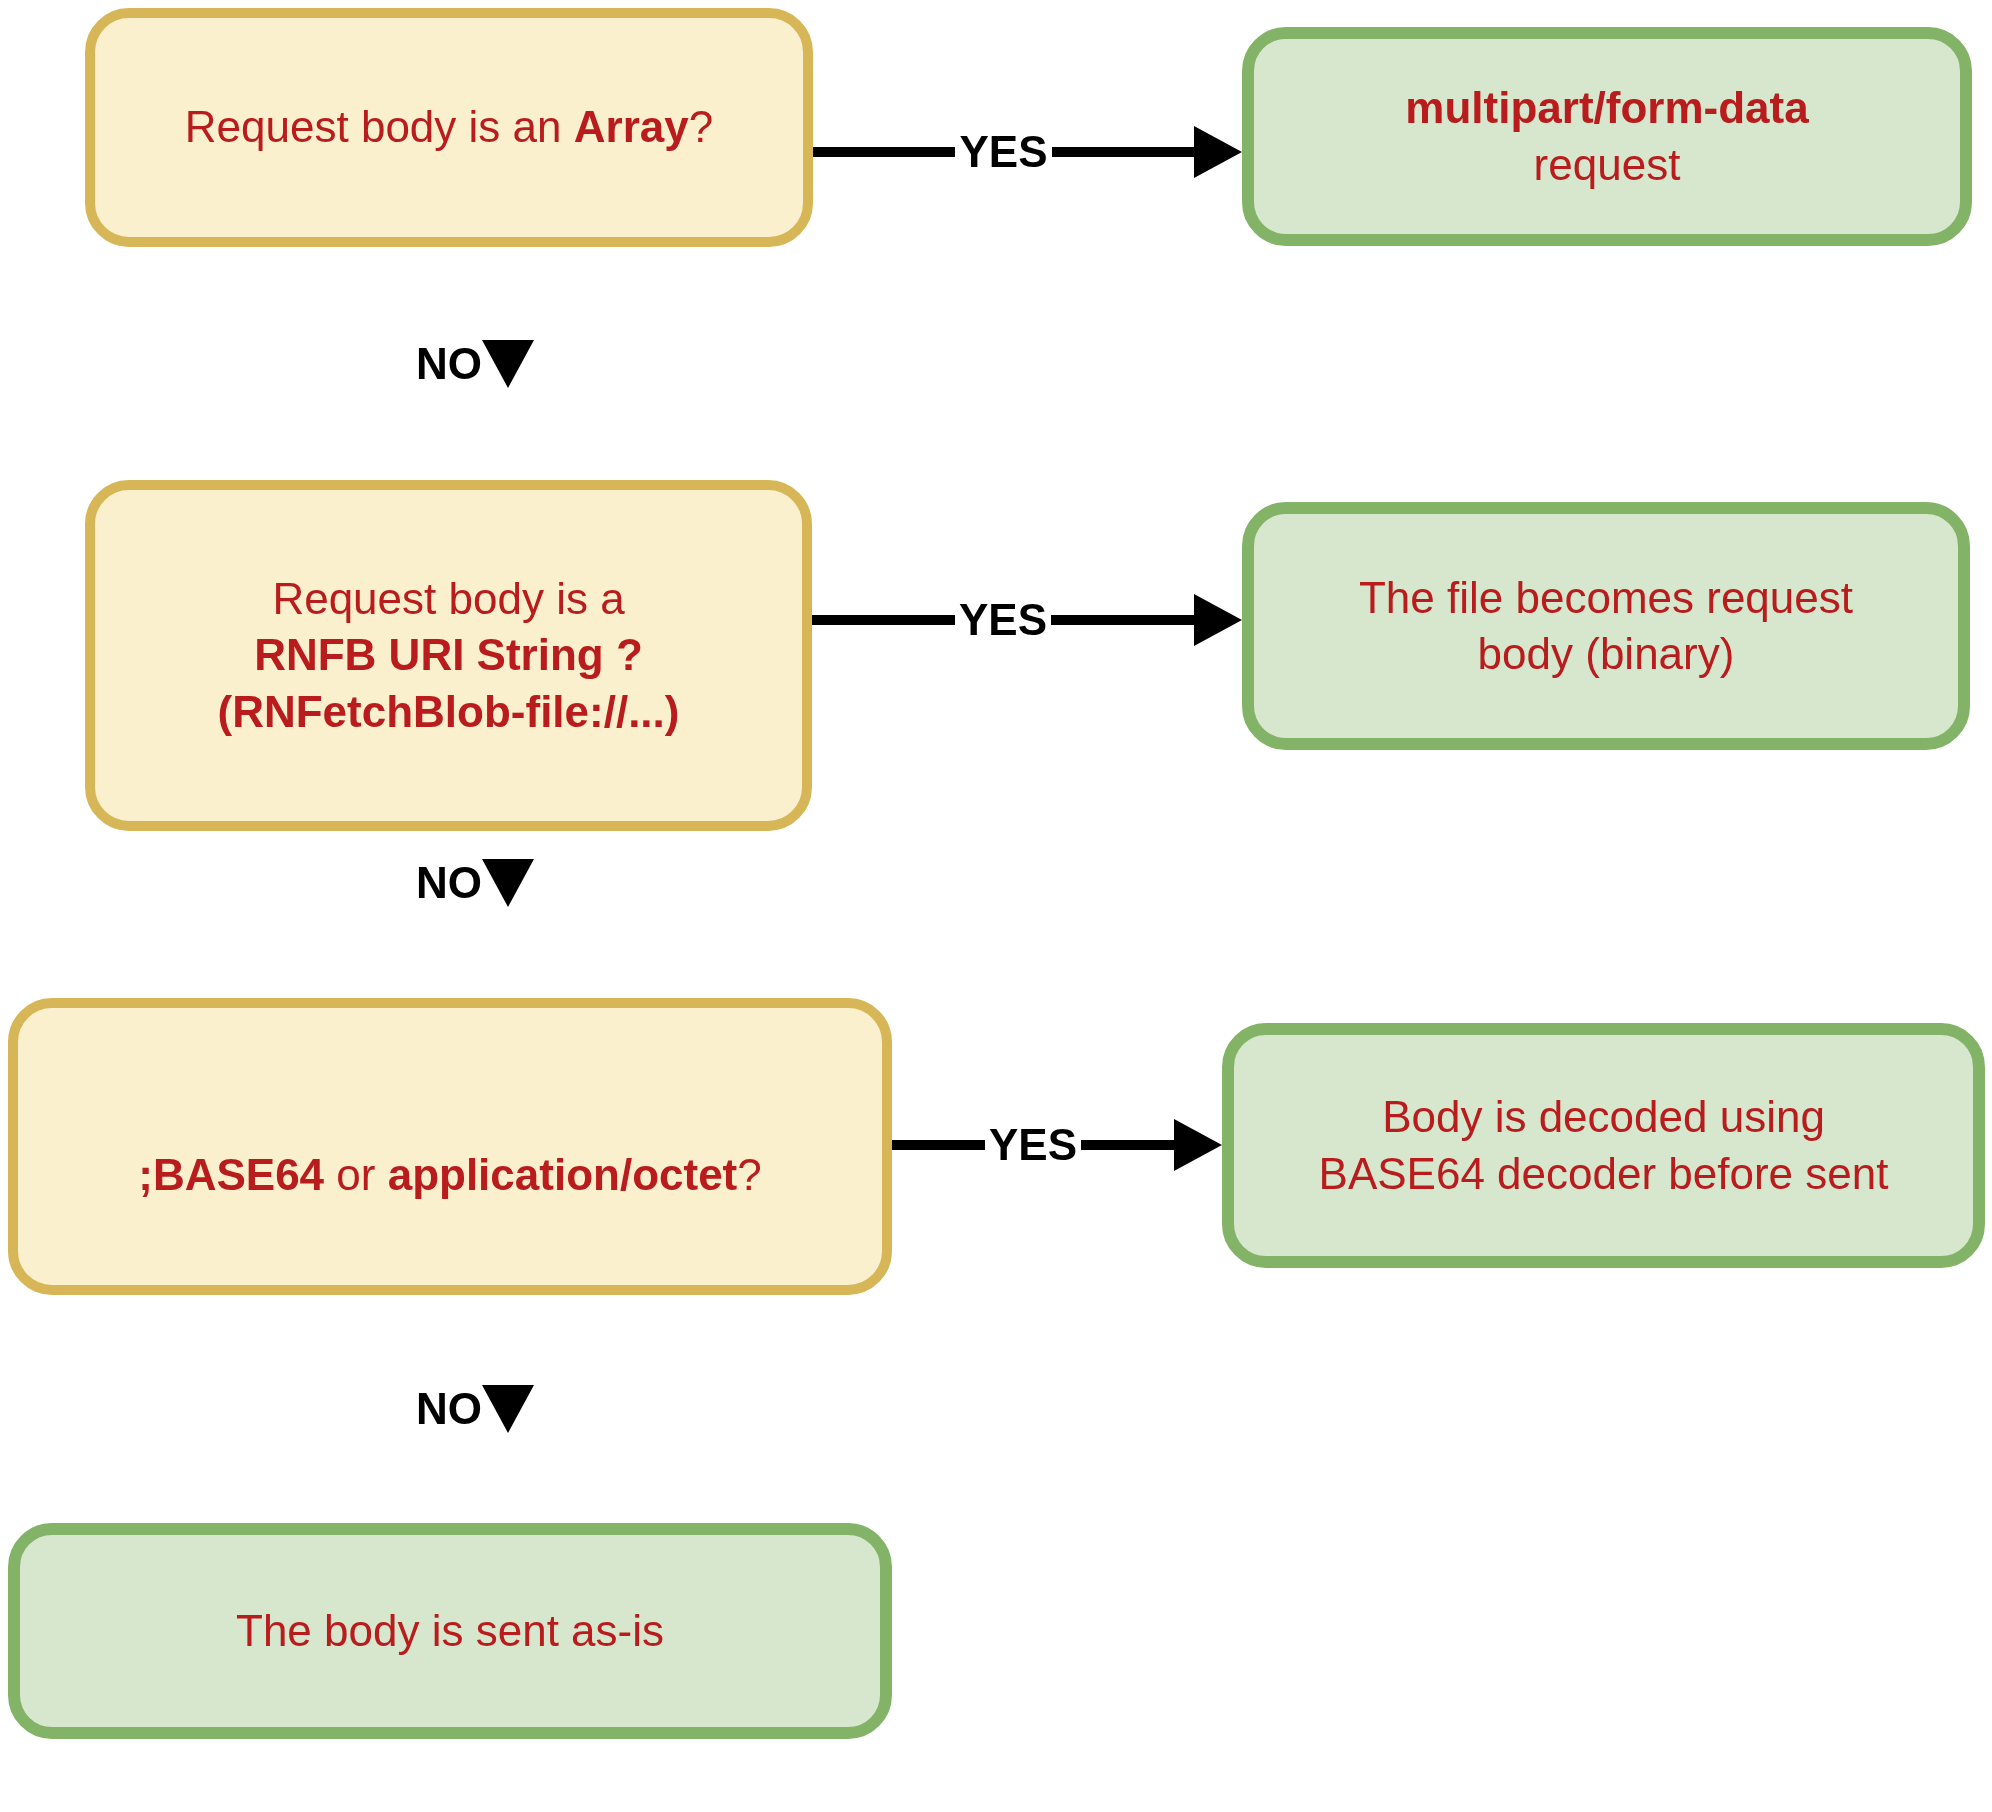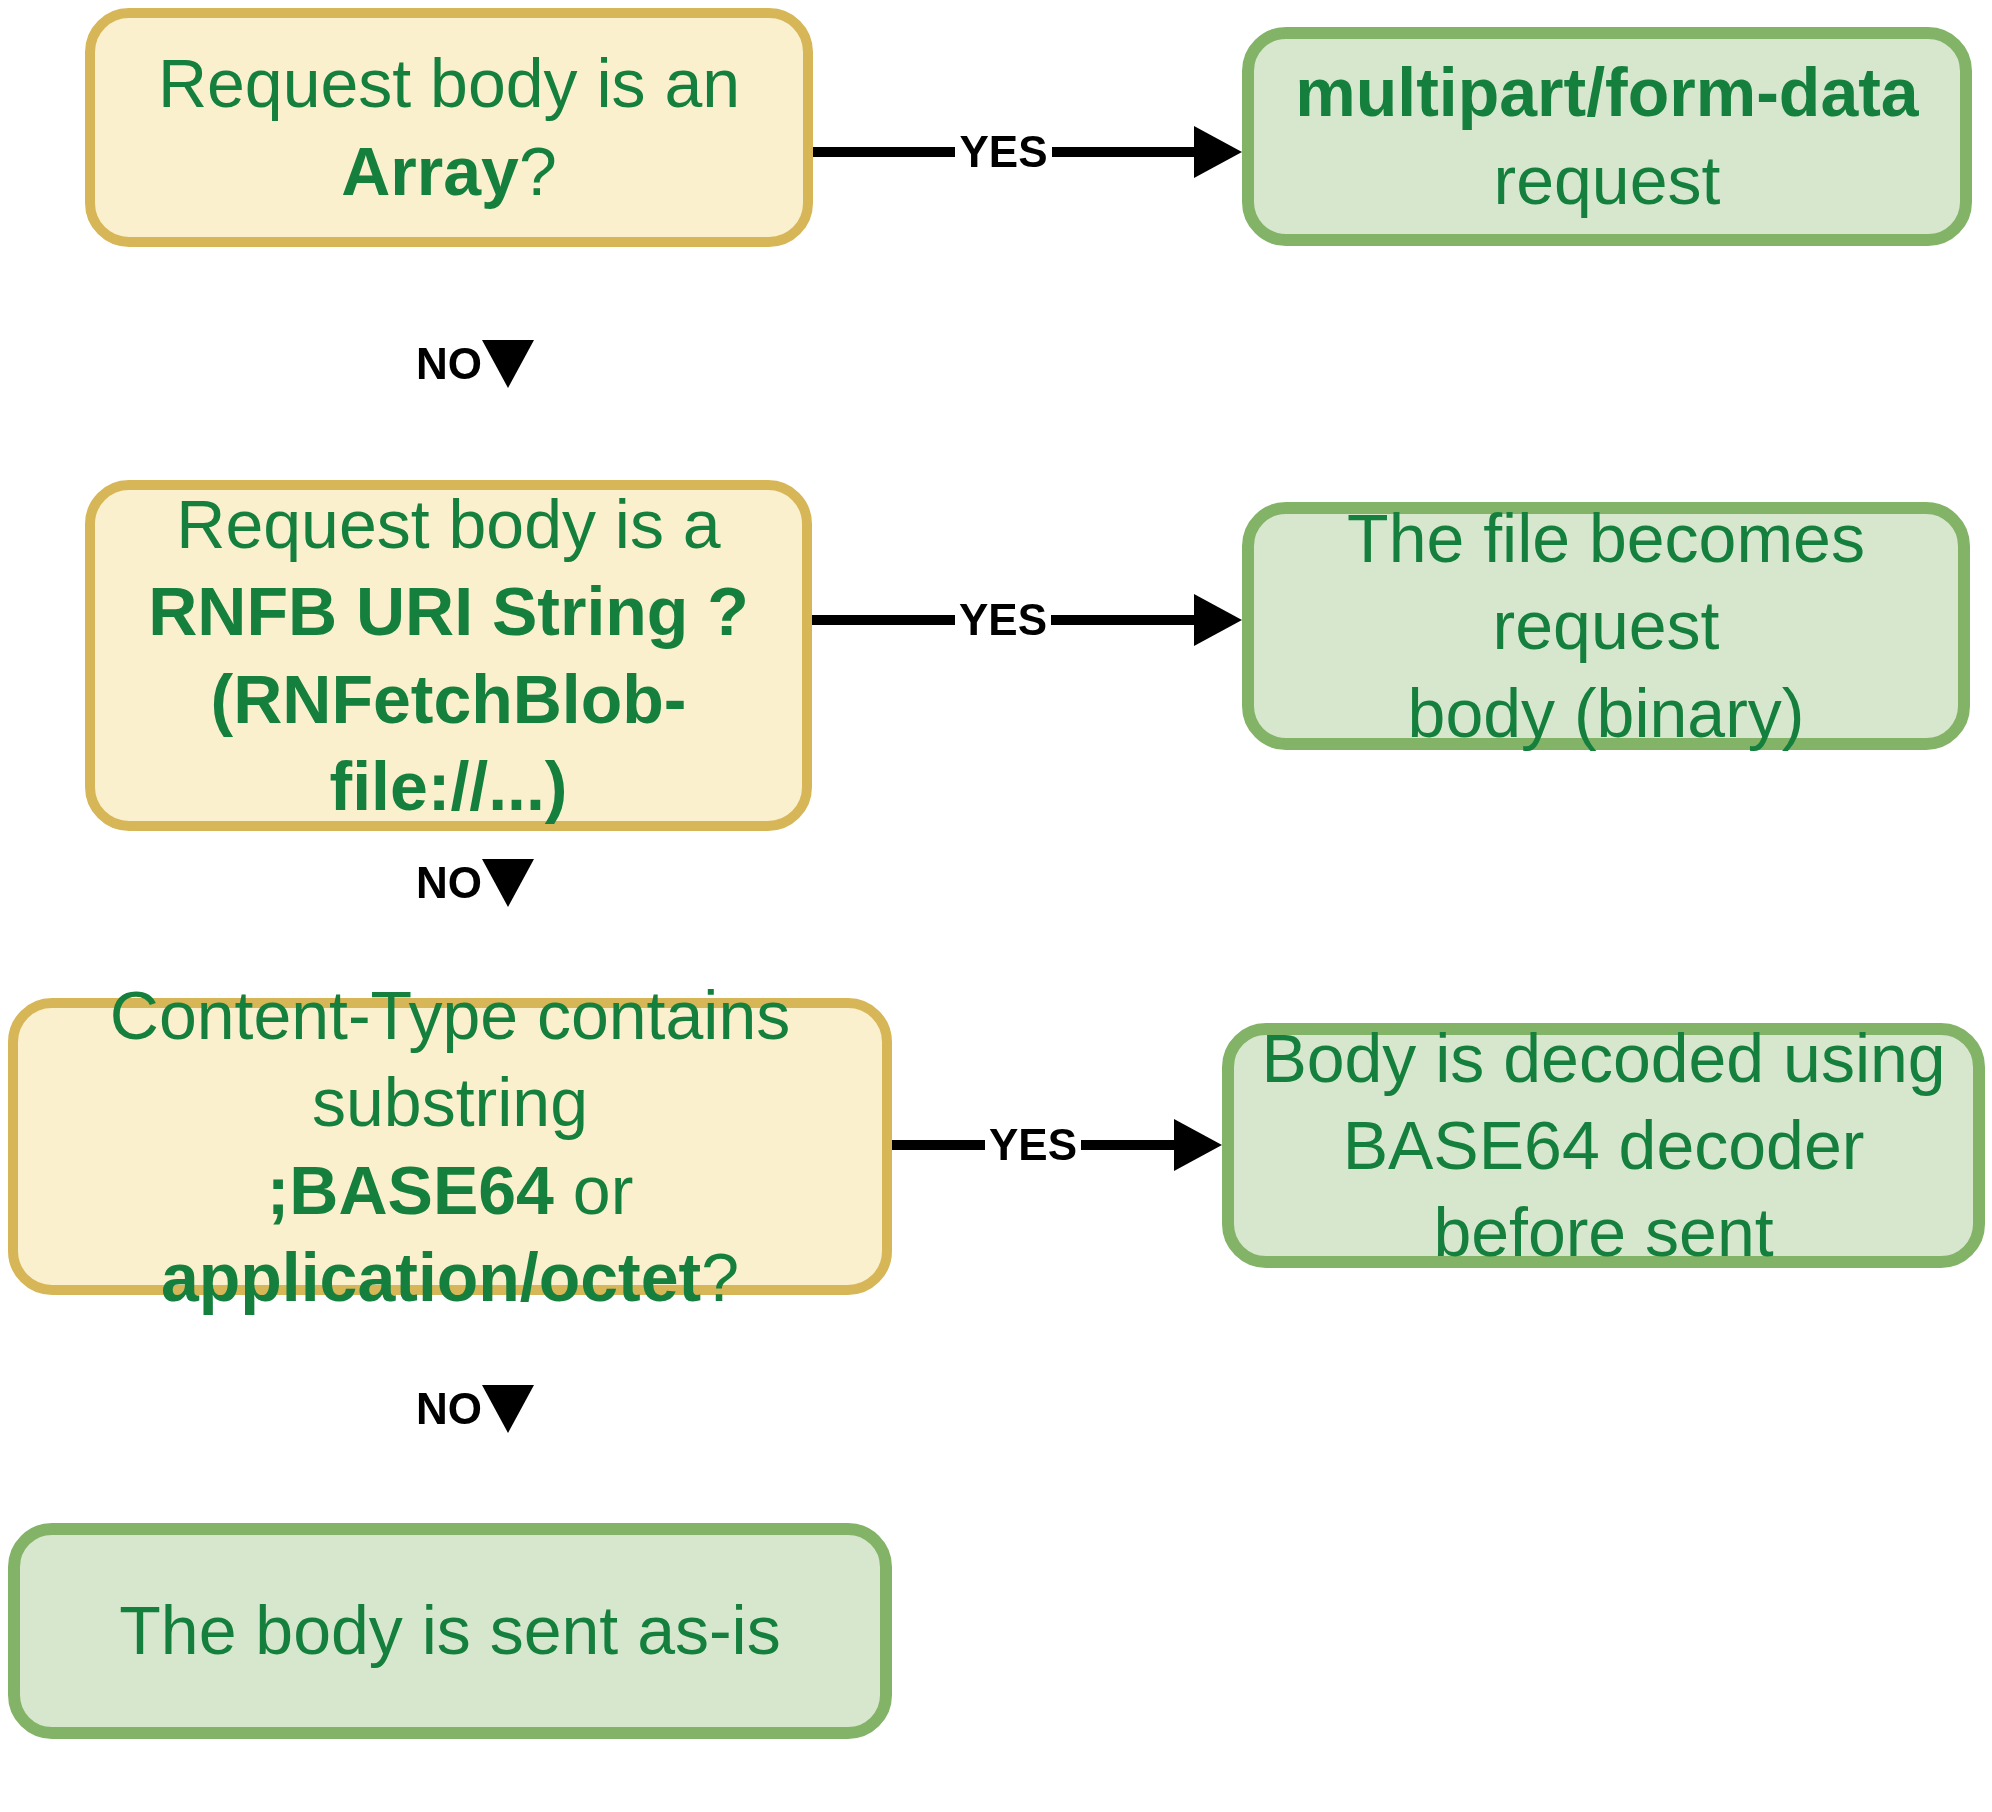--- a/index.html
+++ b/index.html
@@ -18,23 +18,23 @@
   }
   .node {
     position: absolute;
     box-sizing: border-box;
     display: flex;
     align-items: center;
     justify-content: center;
     text-align: center;
   }
   .node-text {
-    font-size: 68px;
+    font-size: 44px;
     line-height: 1.28;
-    color: #15803d;
+    color: #b91c1c;
     padding: 0 20px;
   }
   .question {
     background: #FBF0CE;
     border: 10px solid #D6B656;
     border-radius: 44px;
   }
   .result {
     background: #D7E7CE;
     border: 12px solid #82B366;
@@ -137,21 +137,21 @@
   </div>
 
   <div class="v-arrow" id="no2">
     <div class="v-line"></div>
     <span class="edge-label">NO</span>
     <div class="v-line"></div>
     <div class="arrowhead-down"></div>
   </div>
 
   <div class="node question" id="q-base64">
-    <div class="node-text"><span>Content-Type contains substring</span><br><b>;BASE64</b><span> or </span><b>application/octet</b><span>?</span></div>
+    <div class="node-text"><br><b>;BASE64</b><span> or </span><b>application/octet</b><span>?</span></div>
   </div>
 
   <div class="h-arrow" id="yes3">
     <div class="h-line"></div>
     <span class="edge-label">YES</span>
     <div class="h-line"></div>
     <div class="arrowhead-right"></div>
   </div>
 
   <div class="node result" id="r-base64">

